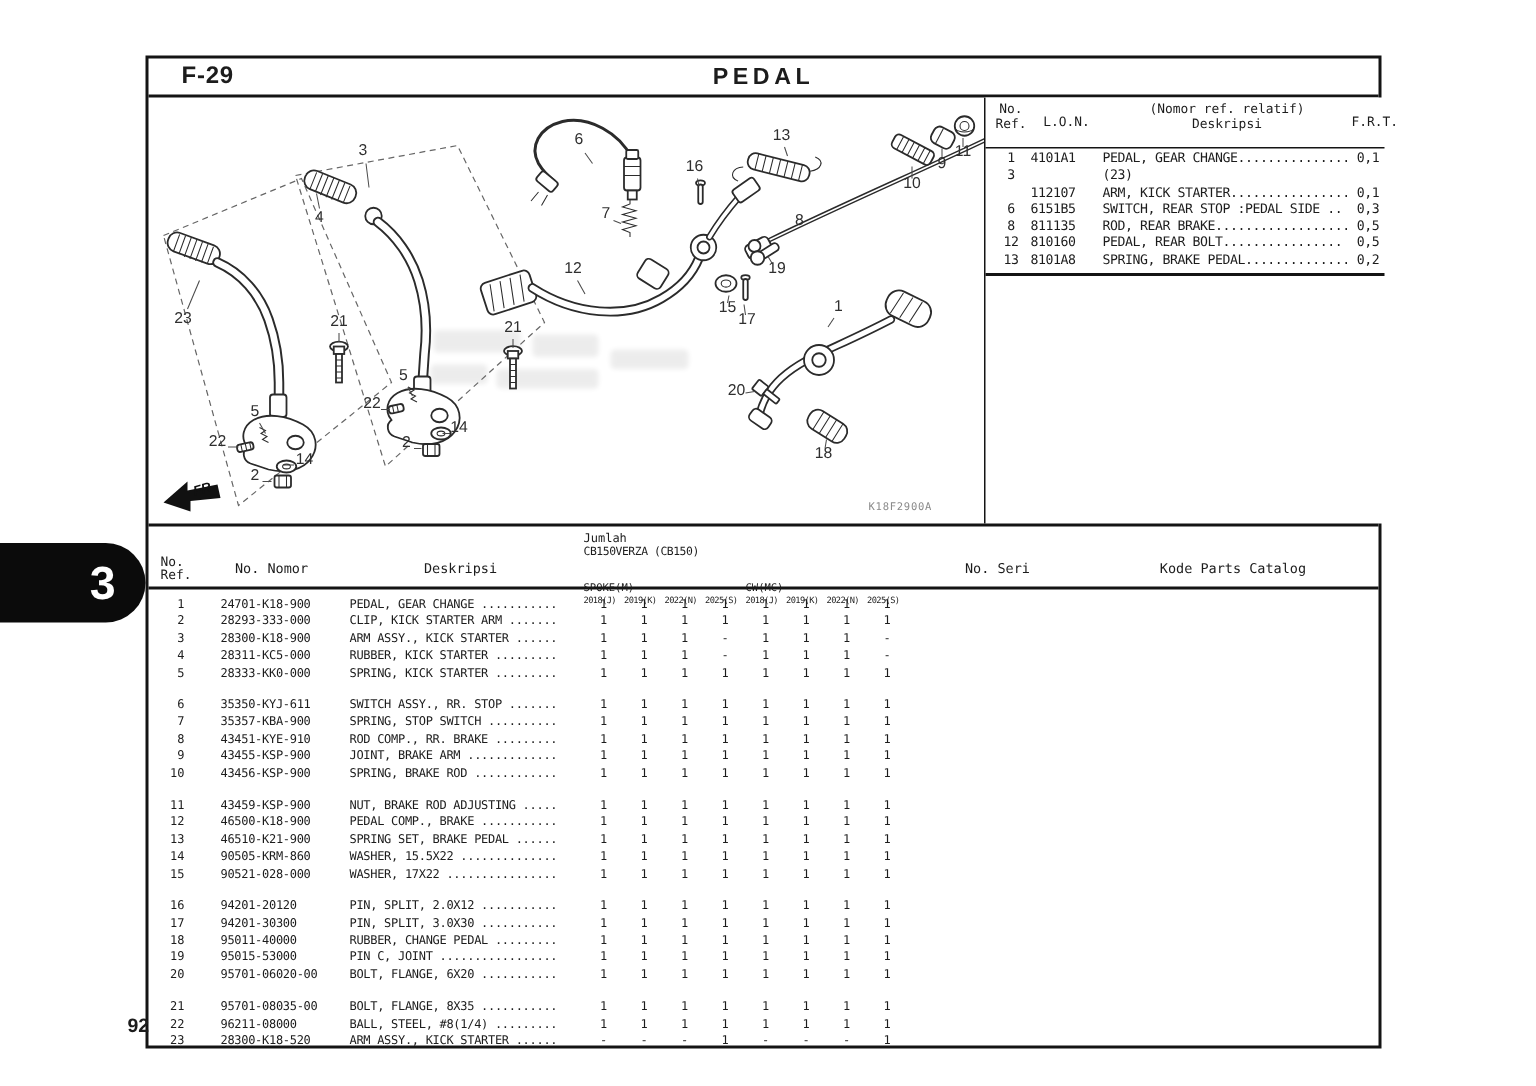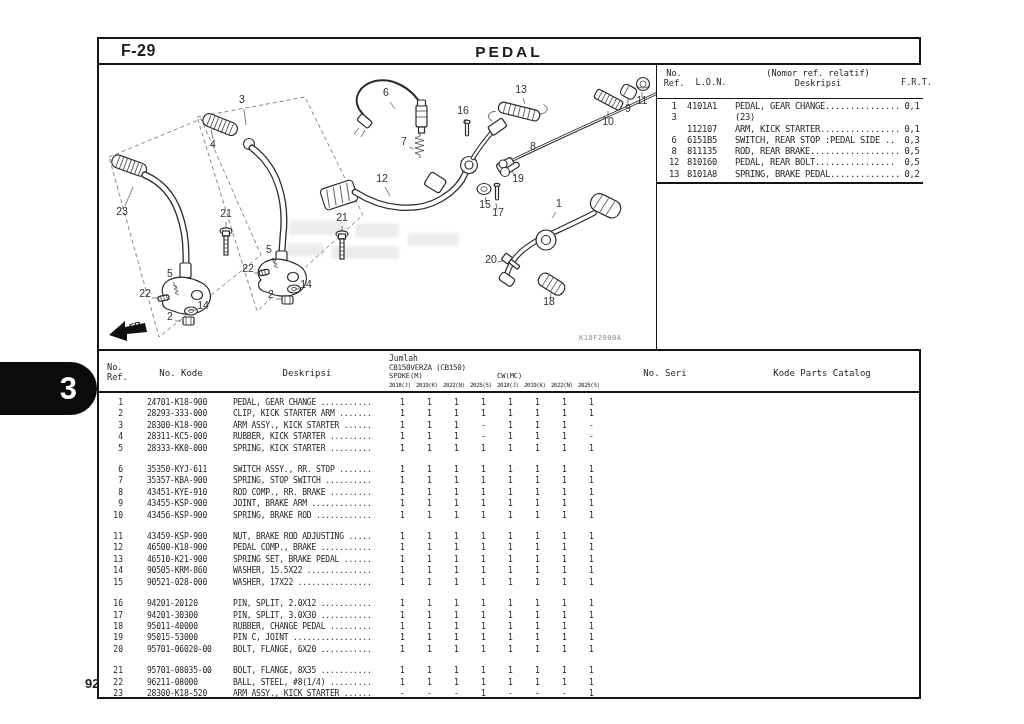--- a/index.html
+++ b/index.html
@@ -44,21 +44,21 @@
 
   
   .parts-table { position:absolute; left:0; right:0; top:284px; bottom:0; border-top:2px solid #141414;
                  font-family:"DejaVu Sans Mono",monospace; }
   .pt-header { display:grid; grid-template-columns:38px 88px 164px 216px 120px 1fr;
                height:42px; border-bottom:2.2px solid #141414; padding-top:3px; }
   .pt-header .h { font-size:9px; text-align:center; align-self:center; }
   .h-ref { font-size:8.6px; line-height:9.5px; padding-left:8px; align-self:center; }
   .h-qty { font-size:8px; text-align:left; line-height:9px; align-self:start; }
   .h-qty .model { font-size:7.6px; letter-spacing:-.3px; }
-  .h-qty .variants { display:grid; grid-template-columns:1fr 1fr; font-size:7px; }
+  .h-qty .variants { display:grid; grid-template-columns:1fr 1fr; font-size:7px;margin-top:16px; }
   .h-qty .years { display:grid; grid-template-columns:repeat(8,27px); font-size:5.8px; letter-spacing:-.4px; }
   .pt-rows { padding-top:4px; }
   .pgroup { margin-bottom:10px; }
   .prow { display:grid; grid-template-columns:38px 88px 164px 216px 120px 1fr;
           font-size:8px; line-height:11.4px; white-space:nowrap; }
   .prow .ref { text-align:right; padding-right:14px; }
   .prow .pn  { padding-left:10px; letter-spacing:-.2px; }
   .prow .ds  { padding-left:8px; letter-spacing:-.2px; }
   .prow .qty { display:grid; grid-template-columns:repeat(8,27px); }
   .prow .qty span { text-align:center; }
@@ -386,21 +386,21 @@
           </div>
       </div>
     </div>
 
     <div class="parts-table">
       <div class="pt-header">
         <div class="h-ref">
           <div>No.</div>
             <div>Ref.</div>
         </div>
-        <div class="h">No. Kode</div>
+        <div class="h">No. Nomor</div>
         <div class="h">Deskripsi</div>
         <div class="h-qty">
           <div>Jumlah</div>
           <div class="model">CB150VERZA (CB150)</div>
           <div class="variants">
             <span>SPOKE(M)</span>
             <span>CW(MC)</span>
           </div>
           <div class="years" id="years">
               <span>2018(J)</span>

